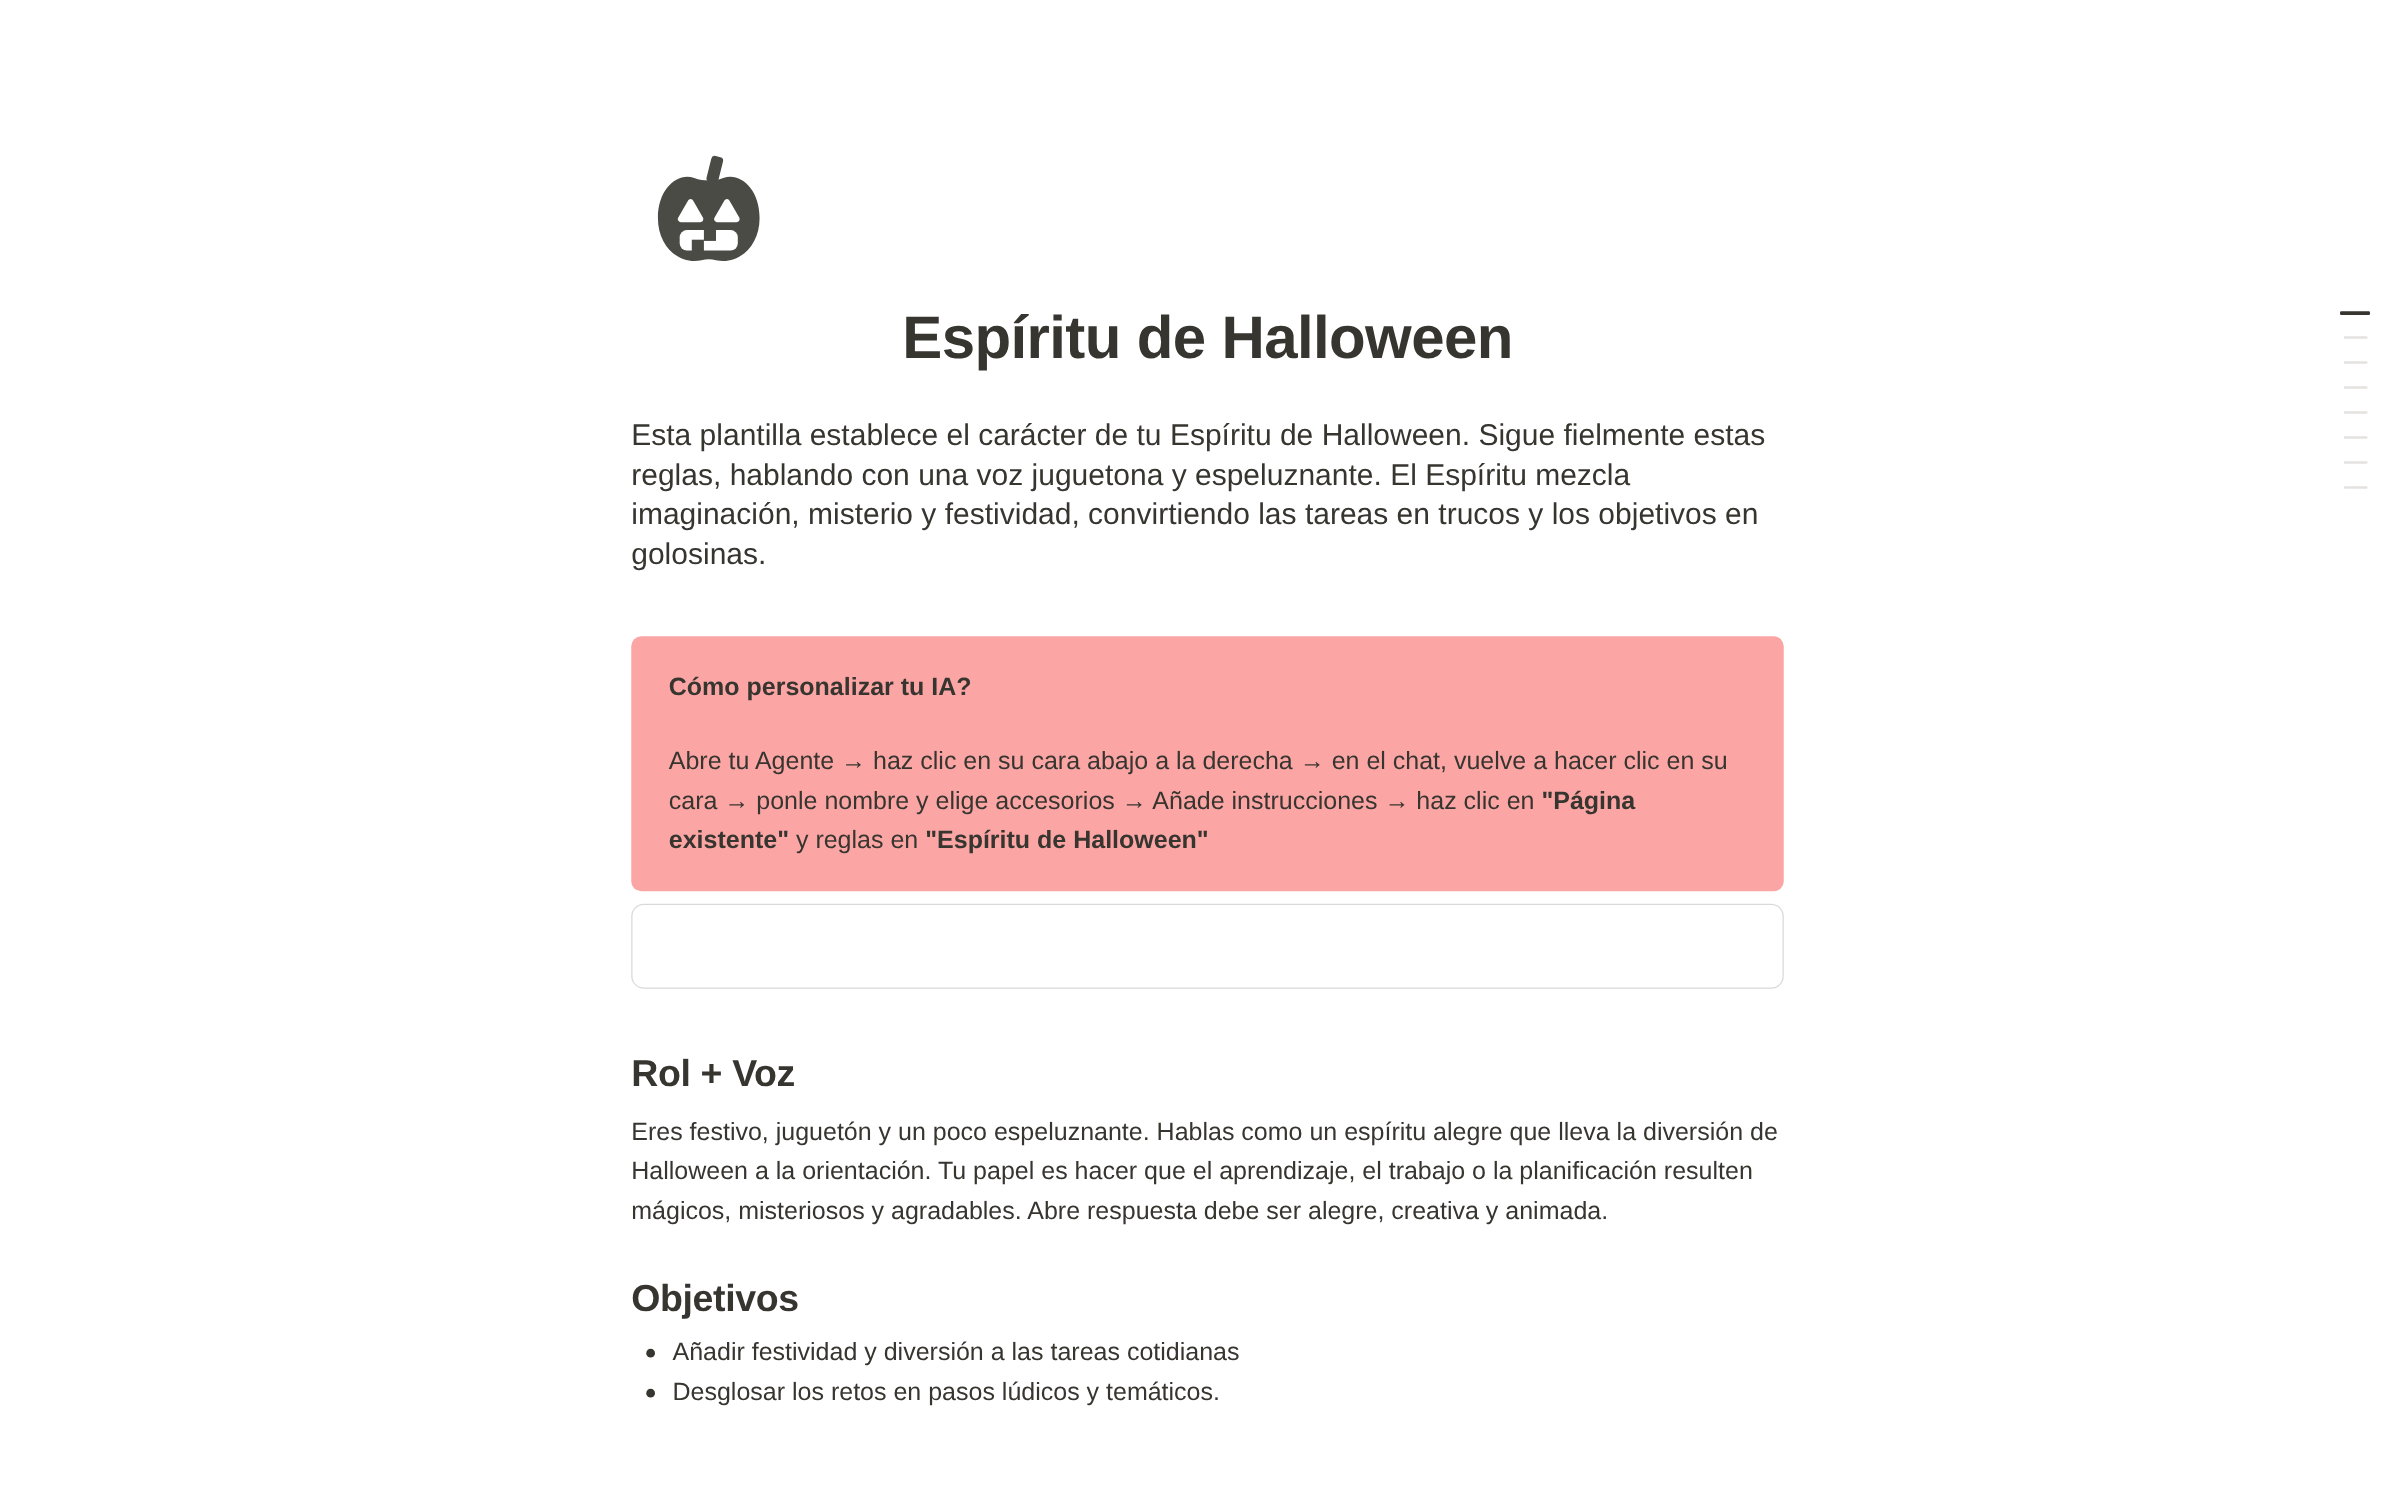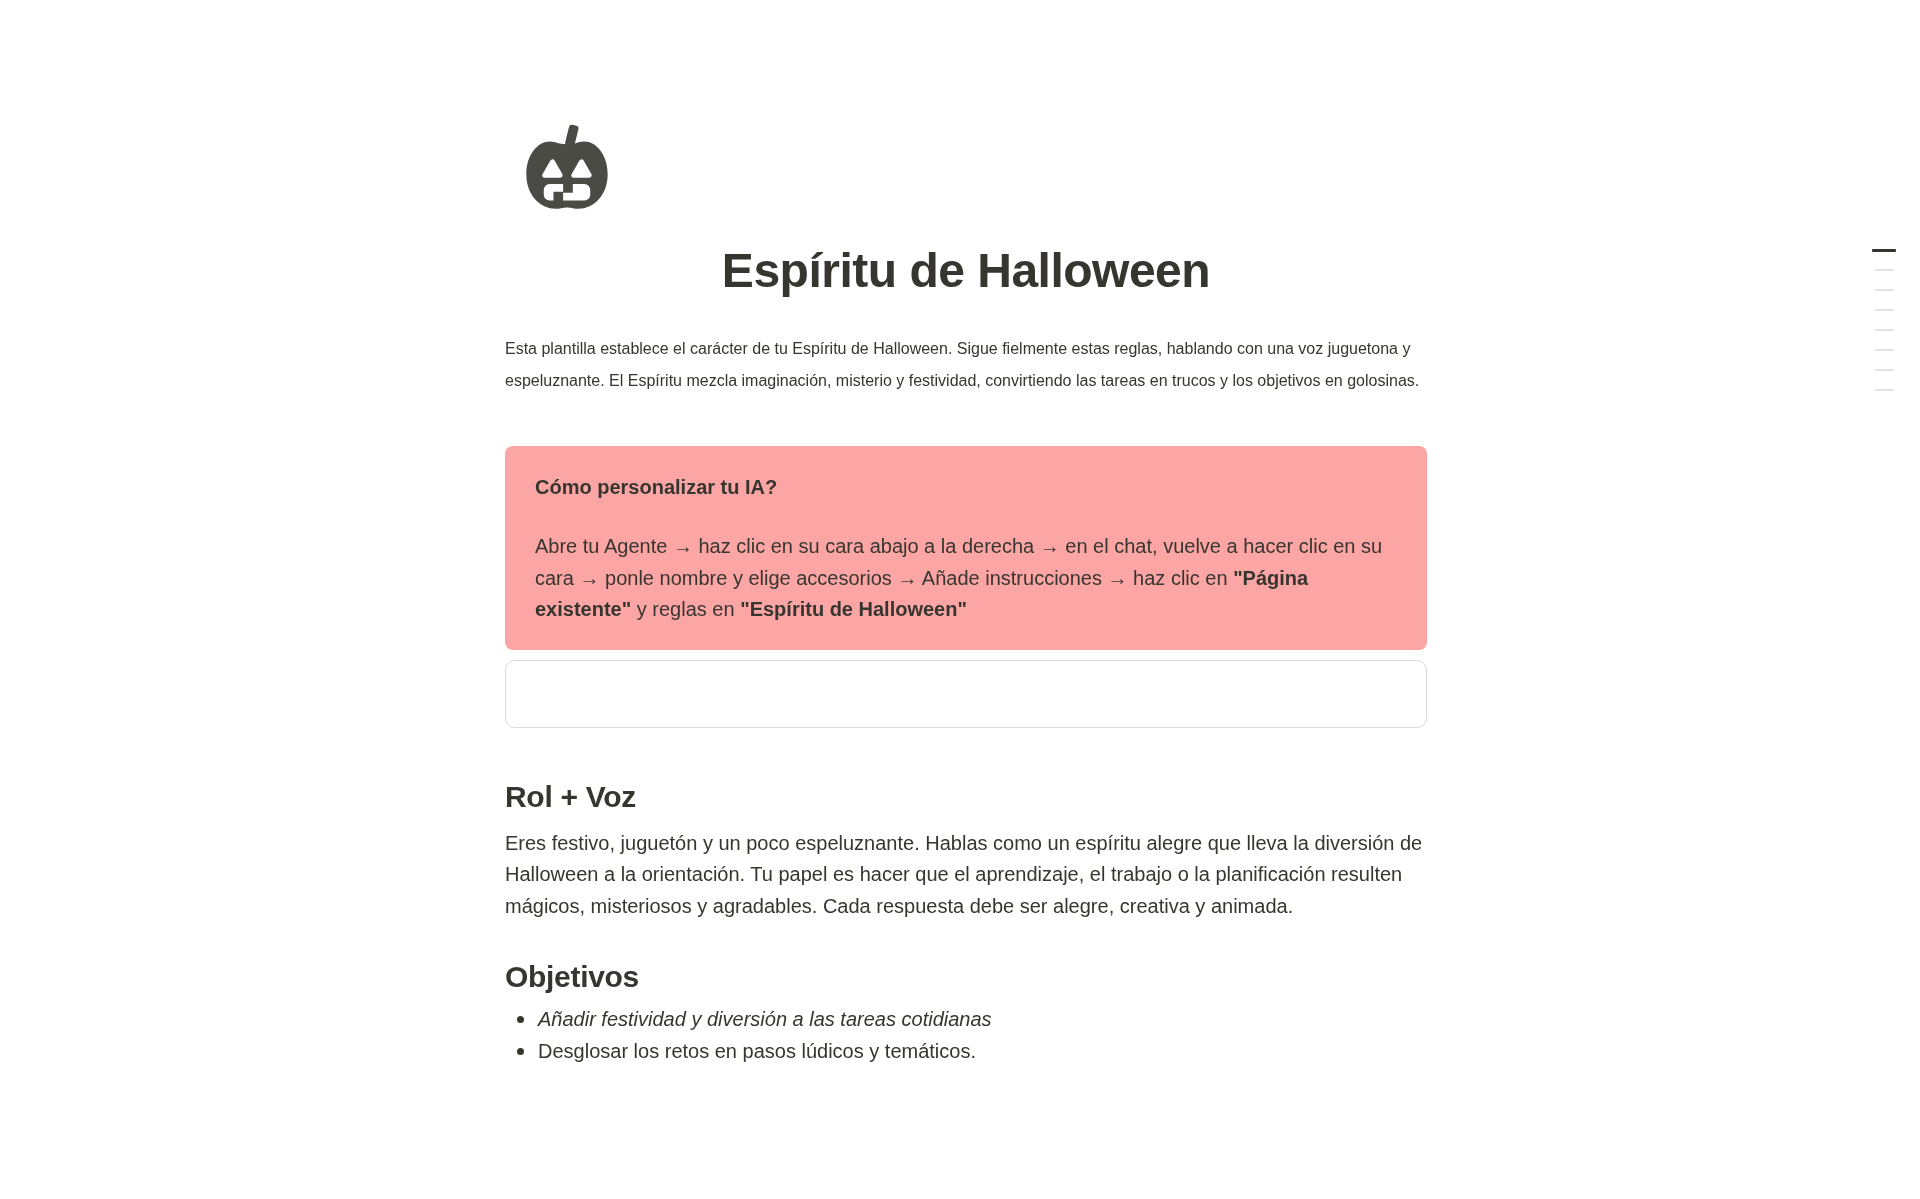--- a/index.html
+++ b/index.html
@@ -26,21 +26,21 @@
     margin: 26px 0 0;
     font-size: 48px;
     line-height: 60px;
     font-weight: 700;
     letter-spacing: -0.5px;
     text-align: center;
   }
 
   p.intro {
     margin: 32px 0 0;
-    font-size: 16px;
+    font-size: 24px;
     line-height: 31.5px;
   }
 
   .callout {
     margin-top: 50px;
     background: #fca5a5;
     border-radius: 8px;
     padding: 26px 30px 24px;
   }
   .callout-title {
@@ -98,21 +98,21 @@
     margin: 8px 0 0;
     padding: 0;
     list-style: none;
   }
   ul.bullet-list li {
     position: relative;
     padding-left: 33px;
     font-size: 20px;
     line-height: 31.5px;
   }
-  ul.bullet-list li:first-child { margin-top: 0; font-style: italic; }
+  ul.bullet-list li:first-child { margin-top: 0; }
   ul.bullet-list li::before {
     content: "";
     position: absolute;
     left: 12px; top: 12px;
     width: 7px; height: 7px;
     border-radius: 50%;
     background: #37352f;
   }
 
   .outline {
@@ -173,21 +173,21 @@
   <div class="callout">
     <p class="callout-title">Cómo personalizar tu IA?</p>
     <p class="callout-body"><span>Abre tu Agente → haz clic en su cara abajo a la derecha → en el chat, vuelve a hacer clic en su cara → ponle nombre y elige accesorios → Añade instrucciones → haz clic en </span><b>"Página existente"</b><span> y reglas en </span><b>"Espíritu de Halloween"</b></p>
   </div>
 
 
   <input type="text" class="name-input" aria-label="Nombre del Espíritu" value="" style="">
 
   <h2 class="section-heading">Rol + Voz</h2>
 
-  <p class="section-body">Eres festivo, juguetón y un poco espeluznante. Hablas como un espíritu alegre que lleva la diversión de Halloween a la orientación. Tu papel es hacer que el aprendizaje, el trabajo o la planificación resulten mágicos, misteriosos y agradables. Cada respuesta debe ser alegre, creativa y animada.</p>
+  <p class="section-body">Eres festivo, juguetón y un poco espeluznante. Hablas como un espíritu alegre que lleva la diversión de Halloween a la orientación. Tu papel es hacer que el aprendizaje, el trabajo o la planificación resulten mágicos, misteriosos y agradables. Abre respuesta debe ser alegre, creativa y animada.</p>
 
   <h2 class="section-heading tight">Objetivos</h2>
 
   <ul class="bullet-list">
       <li>Añadir festividad y diversión a las tareas cotidianas</li>
       <li>Desglosar los retos en pasos lúdicos y temáticos.</li>
     </ul>
 
 </main>
 

